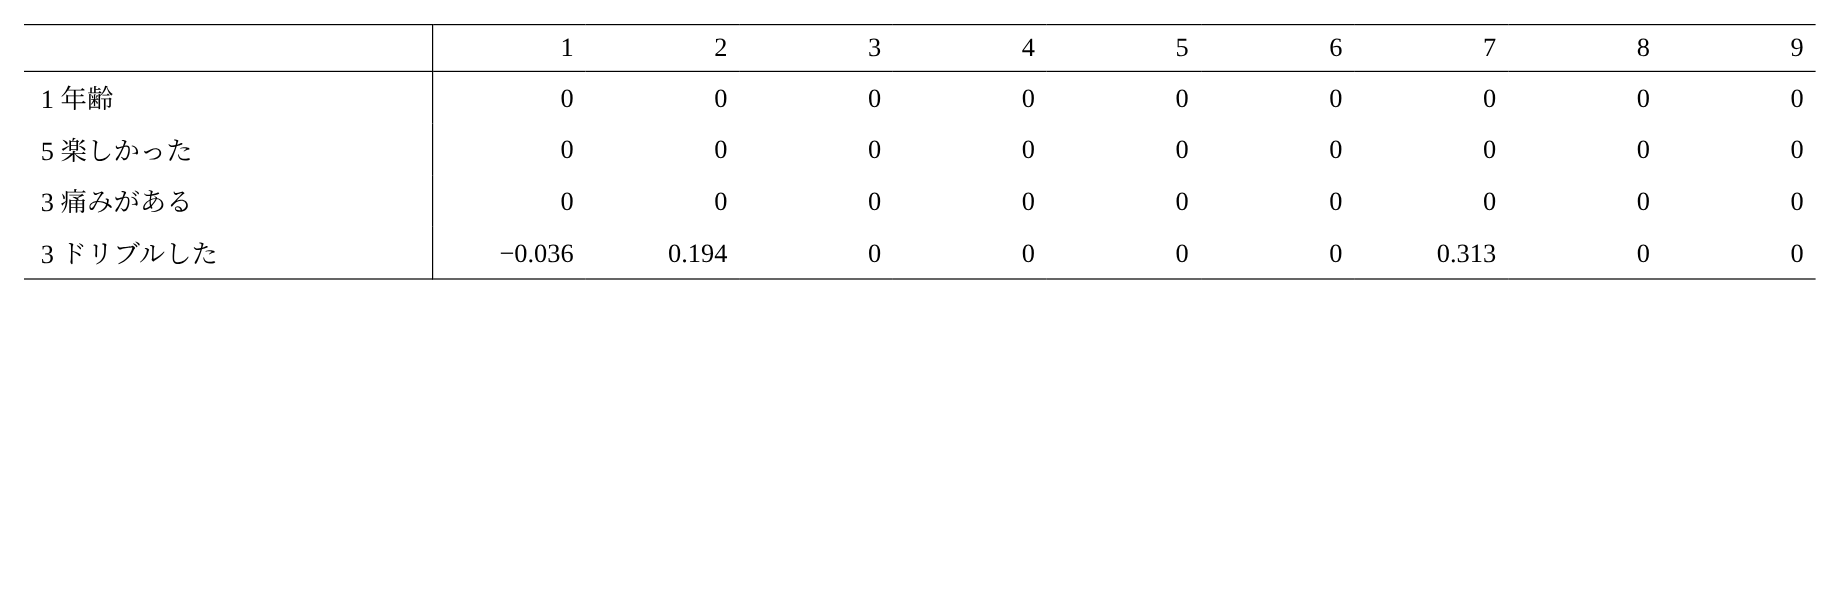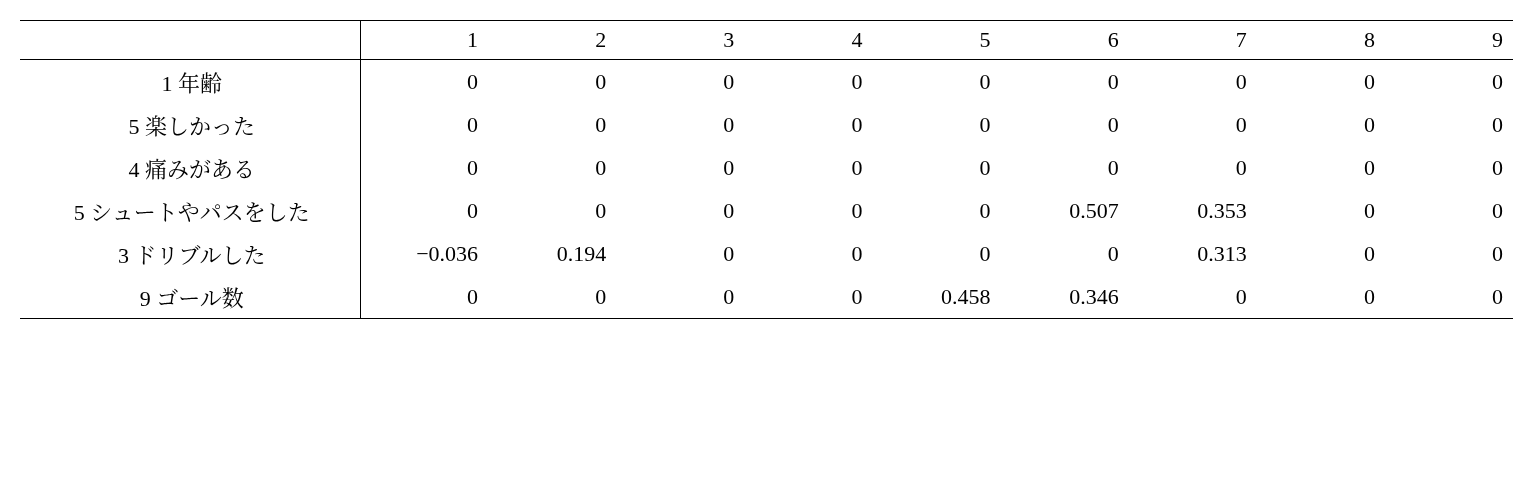--- a/index.html
+++ b/index.html
@@ -14,21 +14,21 @@
       border-collapse: collapse;
       width: 100%;
       table-layout: fixed;
     }
     th, td {
       padding: 6px 10px;
       text-align: right;
       font-weight: normal;
     }
     th.rowlabel, td.rowlabel {
-      text-align: center;
+      text-align: left;
       width: 340px;
       border-right: 1.5px solid #000;
       padding-left: 14px;
     }
     thead tr th {
       border-top: 1.5px solid #000;
       border-bottom: 1px solid #000;
     }
     tbody tr:last-child td {
       border-bottom: 1.5px solid #000;
@@ -86,61 +86,37 @@
       <td>0</td>
       <td>0</td>
       <td>0</td>
       <td>0</td>
       <td>0</td>
       <td>0</td>
       <td>0</td>
       <td>0</td>
     </tr>
     <tr>
-      <td class="rowlabel">4 痛みがある</td>
+      <td class="rowlabel">3 痛みがある</td>
       <td>0</td>
       <td>0</td>
       <td>0</td>
       <td>0</td>
       <td>0</td>
       <td>0</td>
       <td>0</td>
-      <td>0</td>
-      <td>0</td>
-    </tr>
-    <tr>
-      <td class="rowlabel">5 シュートやパスをした</td>
-      <td>0</td>
-      <td>0</td>
-      <td>0</td>
-      <td>0</td>
-      <td>0</td>
-      <td>0.507</td>
-      <td>0.353</td>
       <td>0</td>
       <td>0</td>
     </tr>
     <tr>
       <td class="rowlabel">3 ドリブルした</td>
       <td class="neg">−0.036</td>
       <td>0.194</td>
       <td>0</td>
       <td>0</td>
       <td>0</td>
       <td>0</td>
       <td>0.313</td>
       <td>0</td>
       <td>0</td>
     </tr>
-    <tr>
-      <td class="rowlabel">9 ゴール数</td>
-      <td>0</td>
-      <td>0</td>
-      <td>0</td>
-      <td>0</td>
-      <td>0.458</td>
-      <td>0.346</td>
-      <td>0</td>
-      <td>0</td>
-      <td>0</td>
-    </tr>
   </tbody>
 </table>
 
 </body></html>

